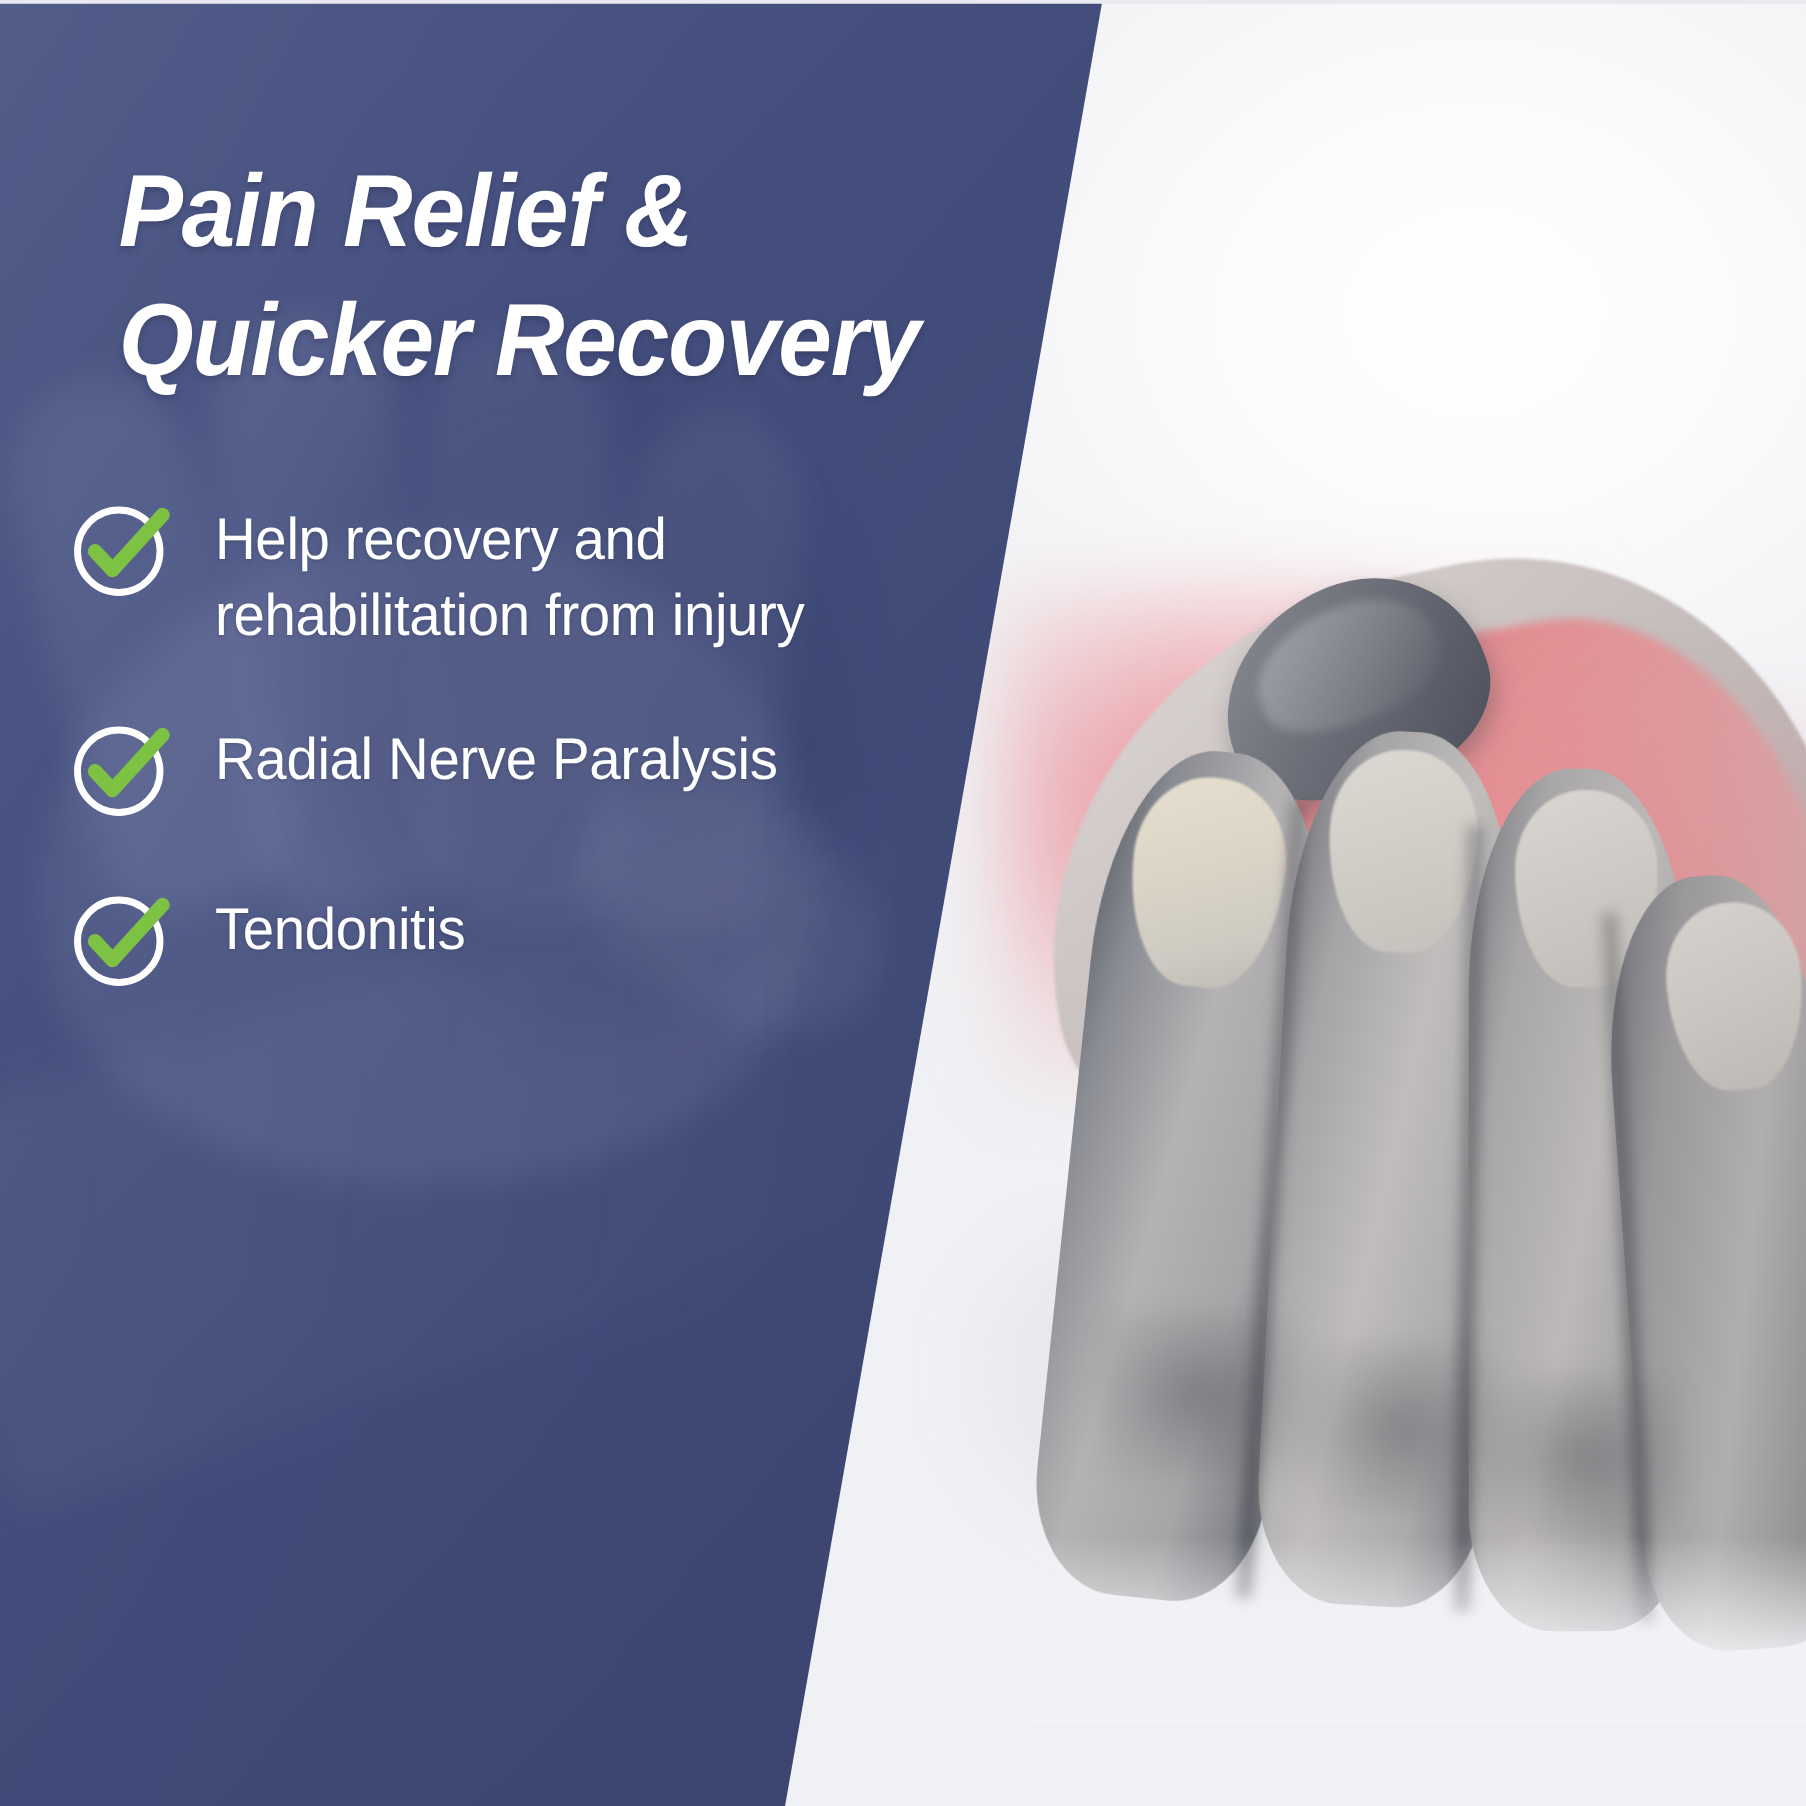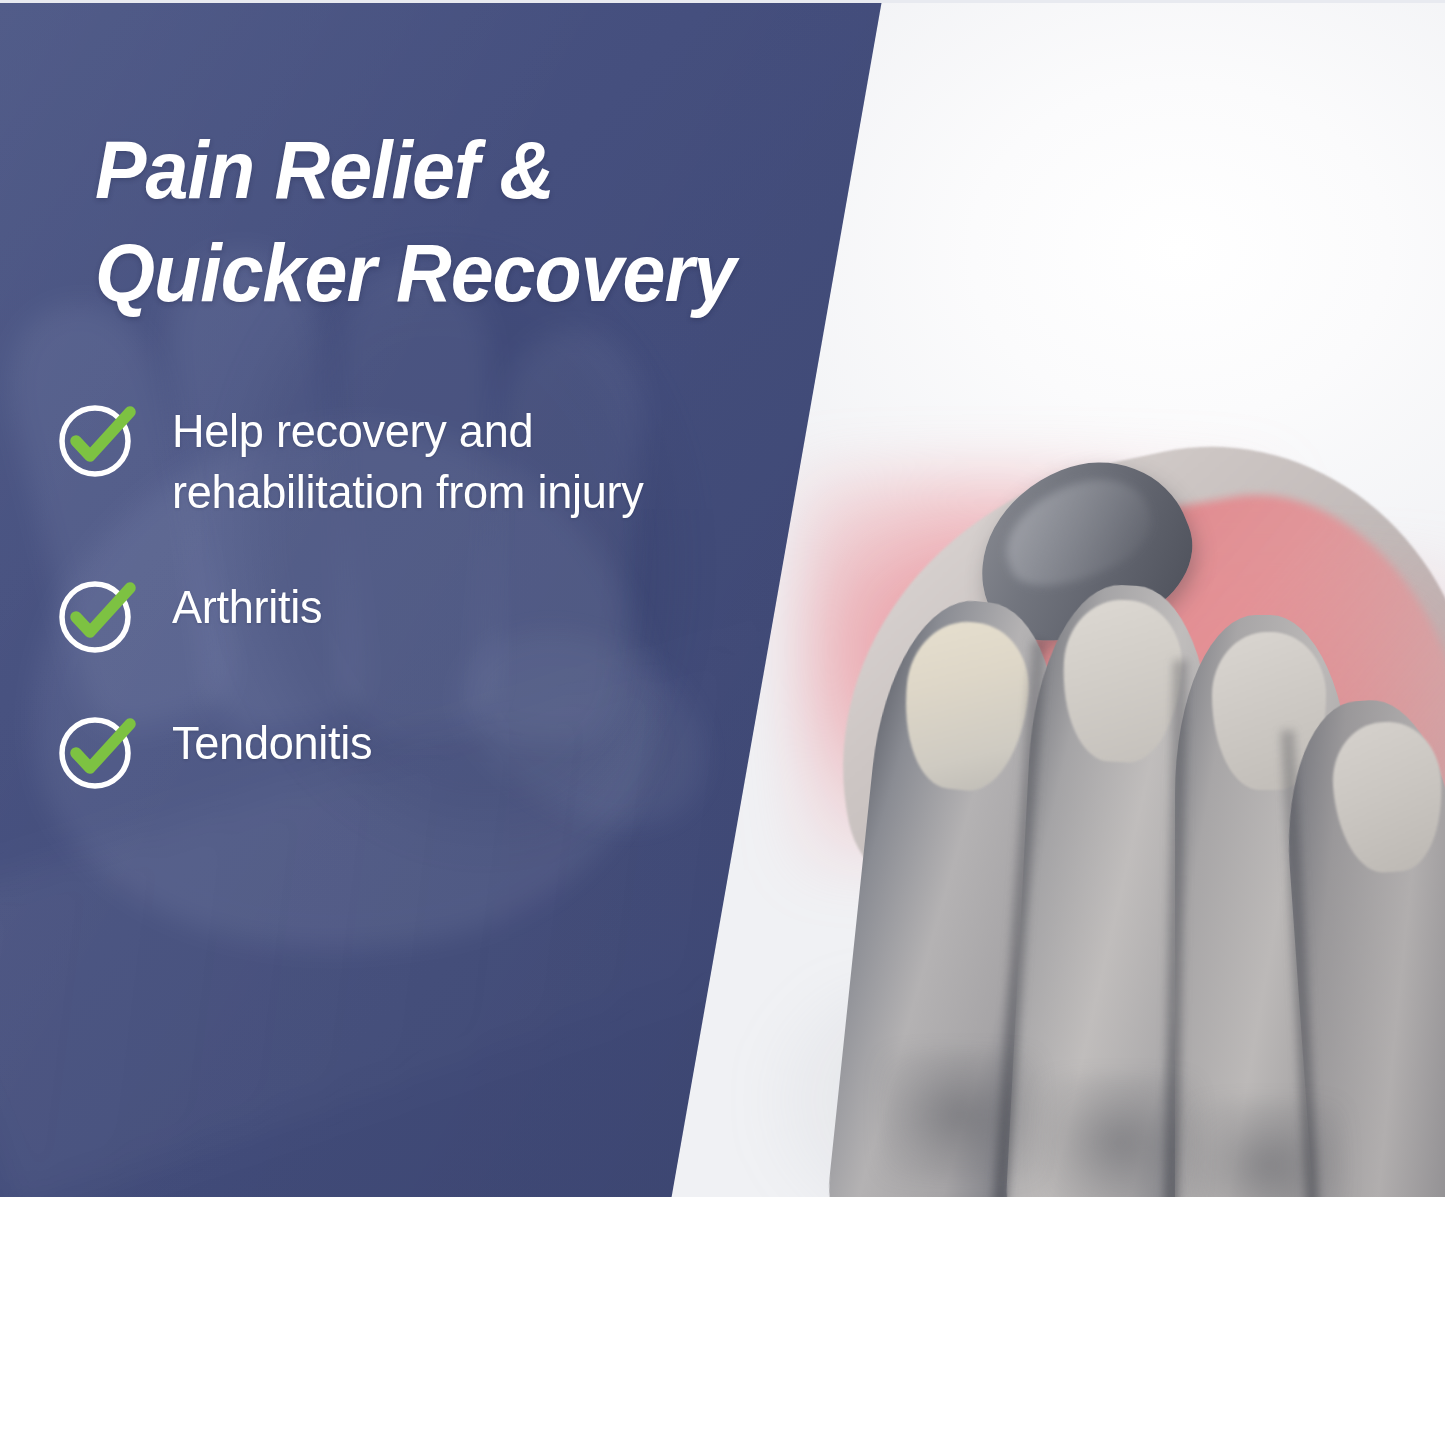--- a/index.html
+++ b/index.html
@@ -5,21 +5,21 @@
   * { margin:0; padding:0; box-sizing:border-box; }
   html,body { width:1445px; height:1445px; overflow:hidden; }
   body {
     font-family:"Liberation Sans", sans-serif;
     background:#ffffff;
     position:relative;
   }
 
   #stage {
     position:absolute; inset:0;
-    width:1445px; height:1197px;
+    width:1445px; height:1445px;
     overflow:hidden;
     background:#0c4a6e;
   }
 
   
   .photo-panel {
     position:absolute;
     left:0; top:0; width:1445px; height:1445px;
     background:
       radial-gradient(ellipse 520px 420px at 1180px 250px, #ffffff 0%, #fbfbfc 40%, #f0f1f4 100%),
@@ -353,32 +353,32 @@
           <svg viewBox="0 0 78 78">
             <circle cx="39" cy="41" r="33" fill="none" stroke="#ffffff" stroke-width="5.5"></circle>
             <path d="M20 41 L34 56 L74 12" fill="none" stroke="#7DC242" stroke-width="11.5" stroke-linecap="round" stroke-linejoin="round"></path>
           </svg>
         </span>
         <span class="benefit-text">Help recovery and
 rehabilitation from injury</span>
       </div>
 
 
-
-
-
       <div class="benefit-row">
         <span class="check-icon">
           <svg viewBox="0 0 78 78">
             <circle cx="39" cy="41" r="33" fill="none" stroke="#ffffff" stroke-width="5.5"></circle>
             <path d="M20 41 L34 56 L74 12" fill="none" stroke="#7DC242" stroke-width="11.5" stroke-linecap="round" stroke-linejoin="round"></path>
           </svg>
         </span>
-        <span class="benefit-text">Arthritis</span>
+        <span class="benefit-text">Radial Nerve Paralysis</span>
       </div>
+
+
+
 
       <div class="benefit-row">
         <span class="check-icon">
           <svg viewBox="0 0 78 78">
             <circle cx="39" cy="41" r="33" fill="none" stroke="#ffffff" stroke-width="5.5"></circle>
             <path d="M20 41 L34 56 L74 12" fill="none" stroke="#7DC242" stroke-width="11.5" stroke-linecap="round" stroke-linejoin="round"></path>
           </svg>
         </span>
         <span class="benefit-text">Tendonitis</span>
       </div>

